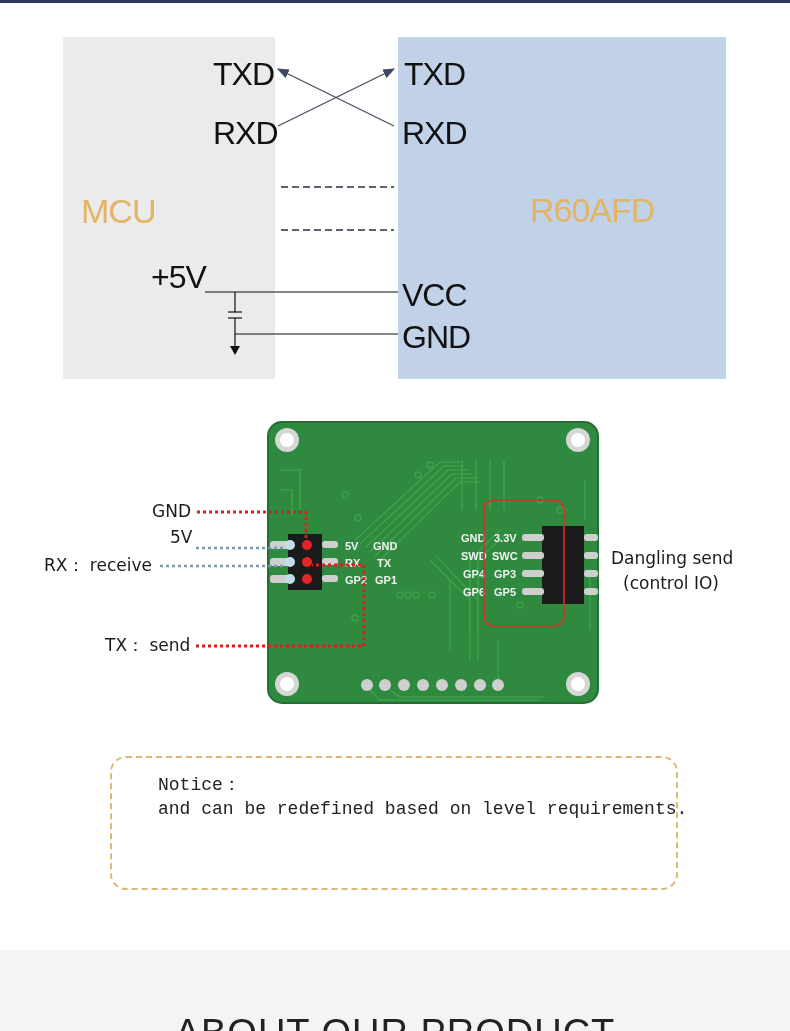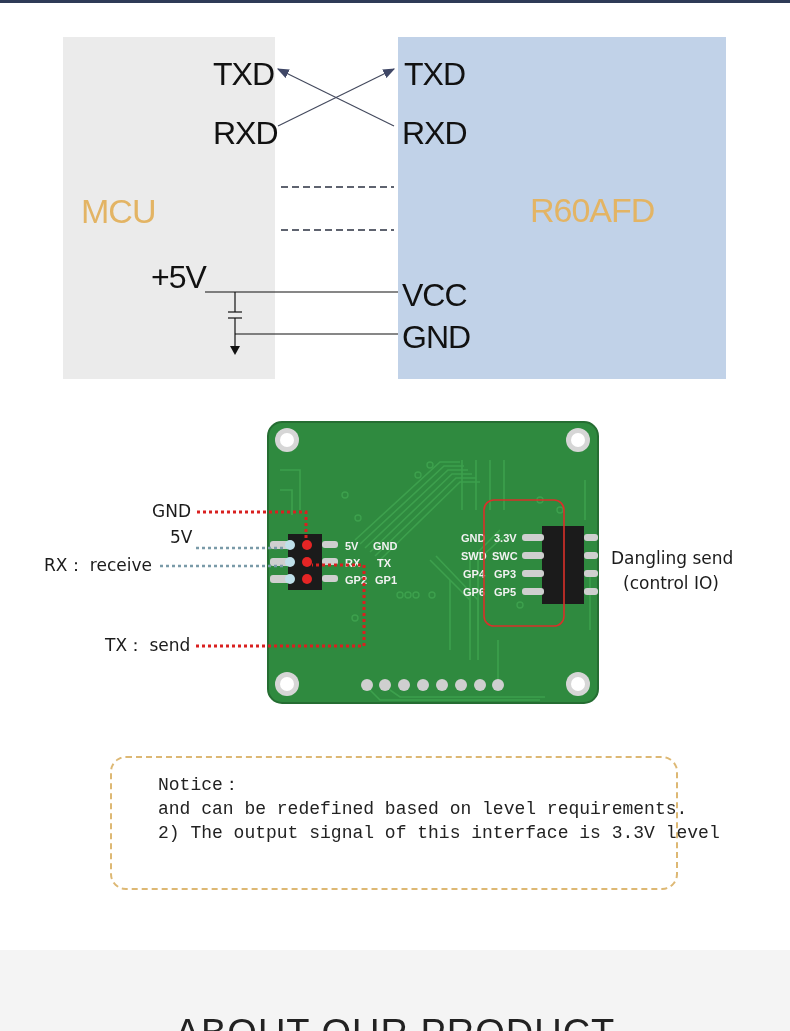--- a/index.html
+++ b/index.html
@@ -175,17 +175,16 @@
 <div class="abs pcb-label" style="left:170px;top:529px;">5V</div>
 <div class="abs pcb-label" style="left:44px;top:557px;">RX： receive</div>
 <div class="abs pcb-label" style="left:105px;top:637px;">TX： send</div>
 <div class="abs pcb-label" style="left:611px;top:550px;">Dangling send</div>
 <div class="abs pcb-label" style="left:623px;top:575px;">(control IO)</div>
 
 <div class="abs notice"></div>
 <div class="abs notice-text">
   <div>Notice：</div>
   <div>and can be redefined based on level requirements.</div>
-  <div>2) The output signal of this interface is 3.3V level</div>
 </div>
 
 <div class="abs footer"></div>
 <div class="abs footer-title">ABOUT OUR PRODUCT</div>
 
 </body></html>

